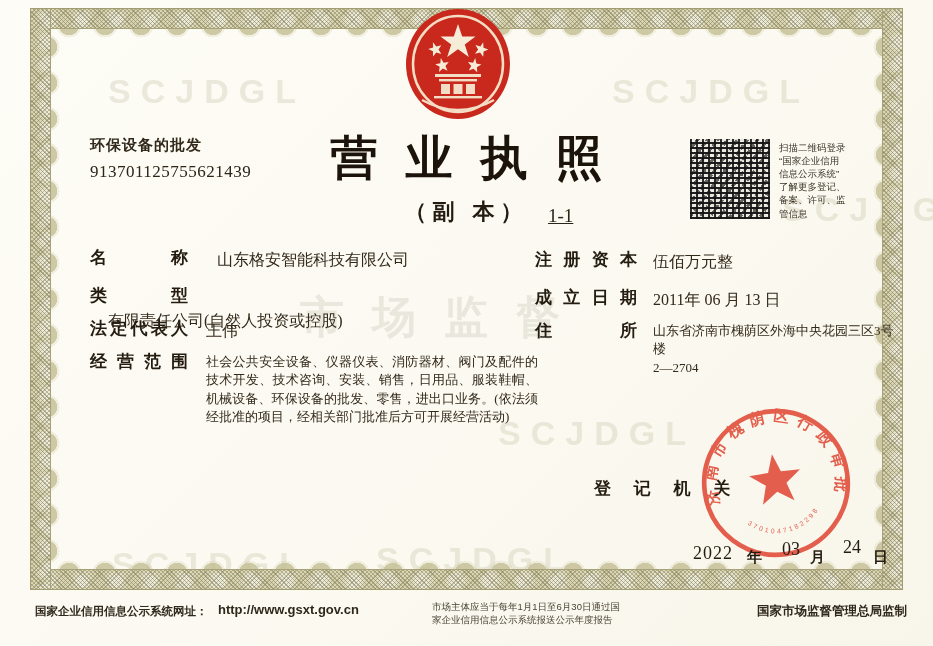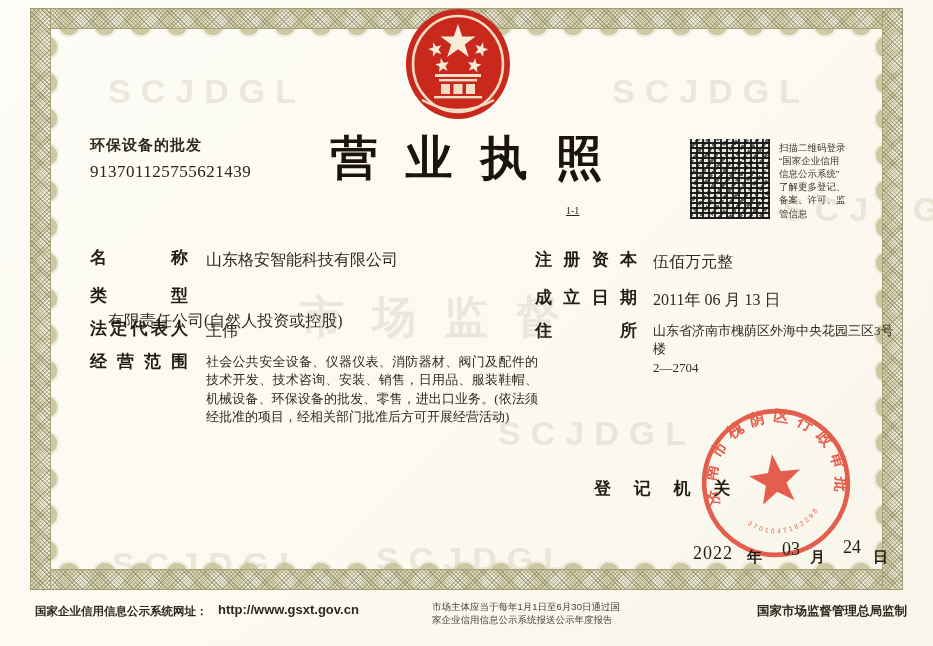--- a/index.html
+++ b/index.html
@@ -41,21 +41,21 @@
   .emblem { position:absolute; left:404px; top:8px; width:108px; height:114px; z-index:6; }
 
   
   .credit-block { position:absolute; left:90px; top:136px; z-index:3; }
   .credit-label { font-size:15px; font-weight:bold; color:#332a1c; letter-spacing:1px; }
   .credit-code { margin-top:7px; font-family:"Liberation Serif", serif; font-size:17px; color:#2c2417; letter-spacing:.5px; }
 
   .title { position:absolute; left:0; top:127px; width:933px; text-align:center; font-size:47px; font-weight:bold; color:#1c130a; letter-spacing:28px; text-indent:28px; z-index:3; }
   .subtitle-row { position:absolute; left:0; top:197px; width:933px; text-align:center; z-index:3; }
   .subtitle { font-size:22px; font-weight:bold; color:#241b10; letter-spacing:6px; }
-  .copy-number { position:absolute; left:566px; top:8px; font-family:"Liberation Serif", serif; font-size:10px; color:#2c2417;text-decoration:underline; }
+  .copy-number { position:absolute; left:548px; top:8px; font-family:"Liberation Serif", serif; font-size:19px; color:#2c2417;text-decoration:underline; }
 
   
   .qr { position:absolute; left:690px; top:139px; width:80px; height:80px; background-color:#e9e6dd; z-index:3;
     background-image:
       repeating-linear-gradient(0deg, rgba(20,20,20,.95) 0 2px, transparent 2px 5px),
       repeating-linear-gradient(90deg, rgba(25,25,25,.9) 0 2px, transparent 2px 6px),
       repeating-linear-gradient(37deg, rgba(245,243,235,.85) 0 2px, transparent 2px 7px),
       repeating-linear-gradient(-53deg, rgba(15,15,15,.6) 0 3px, transparent 3px 8px); }
   .qr-caption { position:absolute; left:779px; top:141px; width:86px; font-size:9.5px; line-height:1.38; color:#3a3226; z-index:3; }
 
@@ -130,32 +130,33 @@
     </svg>
   </div>
 
   <div class="credit-block">
     <div class="credit-label">环保设备的批发</div>
     <div class="credit-code">913701125755621439</div>
   </div>
 
   <div class="title">营业执照</div>
   <div class="subtitle-row">
+    <span class="subtitle">（副 本）</span>
     <span class="copy-number">1-1</span>
   </div>
 
   <div class="qr"></div>
   <div class="qr-caption" style="white-space:pre-line;">扫描二维码登录
 “国家企业信用
 信息公示系统”
 了解更多登记、
 备案、许可、监
 管信息</div>
 
-  <div class="field" style="left:90px; top:246px; width:430px;">
+  <div class="field" style="left:90px; top:246px; width:430px;gap:11px;">
     <span class="f-label">名称</span>
     <span class="f-value lg" style="margin-left:18px;">山东格安智能科技有限公司</span>
   </div>
   <div class="field" style="left:90px; top:284px; width:430px;flex-direction:column;">
     <span class="f-label">类型</span>
     <span class="f-value lg" style="margin-left:18px;">有限责任公司(自然人投资或控股)</span>
   </div>
   <div class="field" style="left:90px; top:317px; width:430px;">
     <span class="f-label">法定代表人</span>
     <span class="f-value lg" style="margin-left:18px;">王伟</span>

